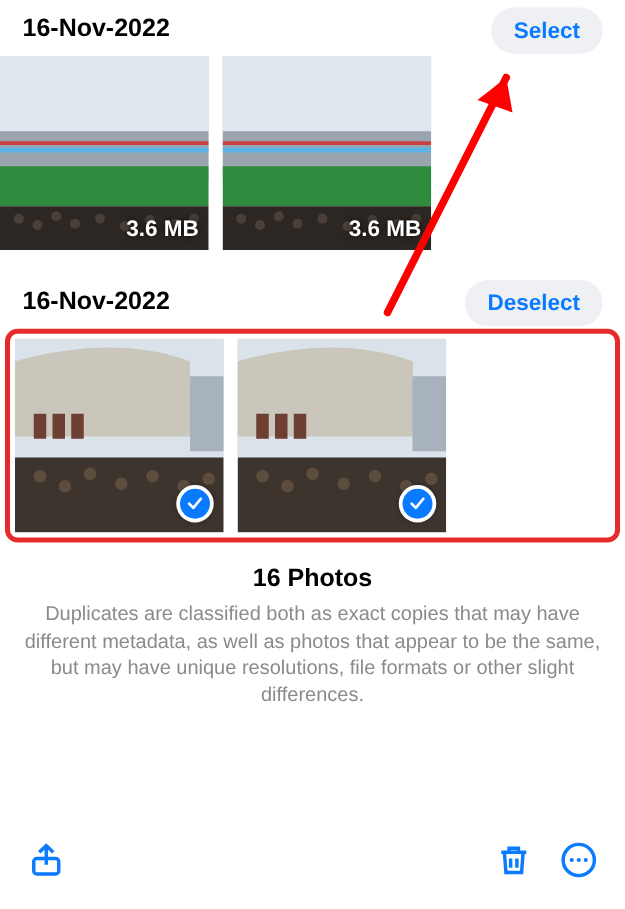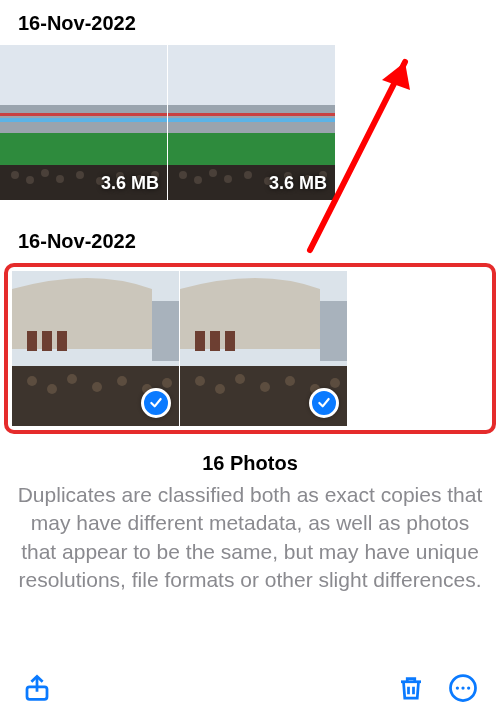--- a/index.html
+++ b/index.html
@@ -22,21 +22,21 @@
     padding:0 18px;
   }
   .group-header h2{
     font-size:20px;font-weight:700;margin:0;padding:8px 0 10px;
   }
   .pill-btn{
     background:var(--pill-bg);border:none;border-radius:18px;
     padding:8px 18px;font-size:18px;font-weight:600;color:var(--ios-blue);
     cursor:pointer;
   }
-  .thumb-row{display:flex;gap:1px;}
+  .thumb-row{display:flex;gap:11px;}
   .thumb{
     position:relative;flex:0 0 auto;
     background:#ddd;overflow:hidden;
   }
   .thumb svg.art{display:block;width:100%;height:100%;}
   .size-label{
     position:absolute;right:8px;bottom:6px;
     color:#fff;font-size:18px;font-weight:700;
     text-shadow:0 0 5px rgba(0,0,0,.8);
   }
@@ -53,21 +53,21 @@
     border-radius:10px;
     padding:4px;margin:0 4px;
   }
   .footer-info{
     text-align:center;padding:10px 16px 0;
   }
   .footer-info h3{
     font-size:20px;font-weight:700;margin:8px 0 6px;
   }
   .footer-info p{
-    font-size:21px;line-height:1.35;color:var(--muted);margin:0;
+    font-size:16px;line-height:1.35;color:var(--muted);margin:0;
   }
   .toolbar{
     position:absolute;left:0;right:0;bottom:0;
     height:70px;display:flex;align-items:center;
     padding:0 22px 8px;
     justify-content:space-between;
   }
   .toolbar .center{
     position:absolute;left:50%;transform:translateX(-50%);
     color:var(--ios-blue);font-size:22px;font-weight:600;
@@ -80,20 +80,21 @@
     position:absolute;pointer-events:none;
     left:260px;top:40px;width:180px;height:220px;
   }
   .arrow-annot svg{width:100%;height:100%;}
 </style>
 </head>
 <body>
 
 <div class="group-header" style="margin-top:4px;">
   <h2>16-Nov-2022</h2>
+  <button class="pill-btn">Select</button>
 </div>
 <div class="thumb-row" style="padding-left:0;">
   <div class="thumb" style="width:167px;height:155px;">
     <svg class="art" viewBox="0 0 167 155" preserveAspectRatio="none">
       <rect width="167" height="60" fill="#dfe6ee"></rect>
       <rect y="60" width="167" height="40" fill="#9aa4ae"></rect>
       <rect y="68" width="167" height="3" fill="#c94141"></rect>
       <rect y="73" width="167" height="4" fill="#5cb3e6"></rect>
       <rect y="88" width="167" height="32" fill="#2e8b3d"></rect>
       <rect y="120" width="167" height="35" fill="#2d2723"></rect>
@@ -130,20 +131,21 @@
           <circle cx="140" cy="134" r="4"></circle>
           <circle cx="155" cy="130" r="4"></circle>
       </g>
     </svg>
     <span class="size-label">3.6 MB</span>
   </div>
 </div>
 
 <div class="group-header" style="margin-top:22px;">
   <h2>16-Nov-2022</h2>
+  <button class="pill-btn">Deselect</button>
 </div>
 <div class="selected-frame">
   <div class="thumb-row">
     <div class="thumb" style="width:167px;height:155px;">
       <svg class="art" viewBox="0 0 167 155" preserveAspectRatio="none">
         <rect width="167" height="155" fill="#dbe3ea"></rect>
         <rect x="0" y="18" width="140" height="60" fill="#b9b6ad"></rect>
         <path d="M0 18 Q80 -4 140 18 L140 78 L0 78 Z" fill="#cbc6bb"></path>
         <rect x="140" y="30" width="27" height="60" fill="#a8b2bc"></rect>
         <rect x="0" y="95" width="167" height="60" fill="#3d342d"></rect>

